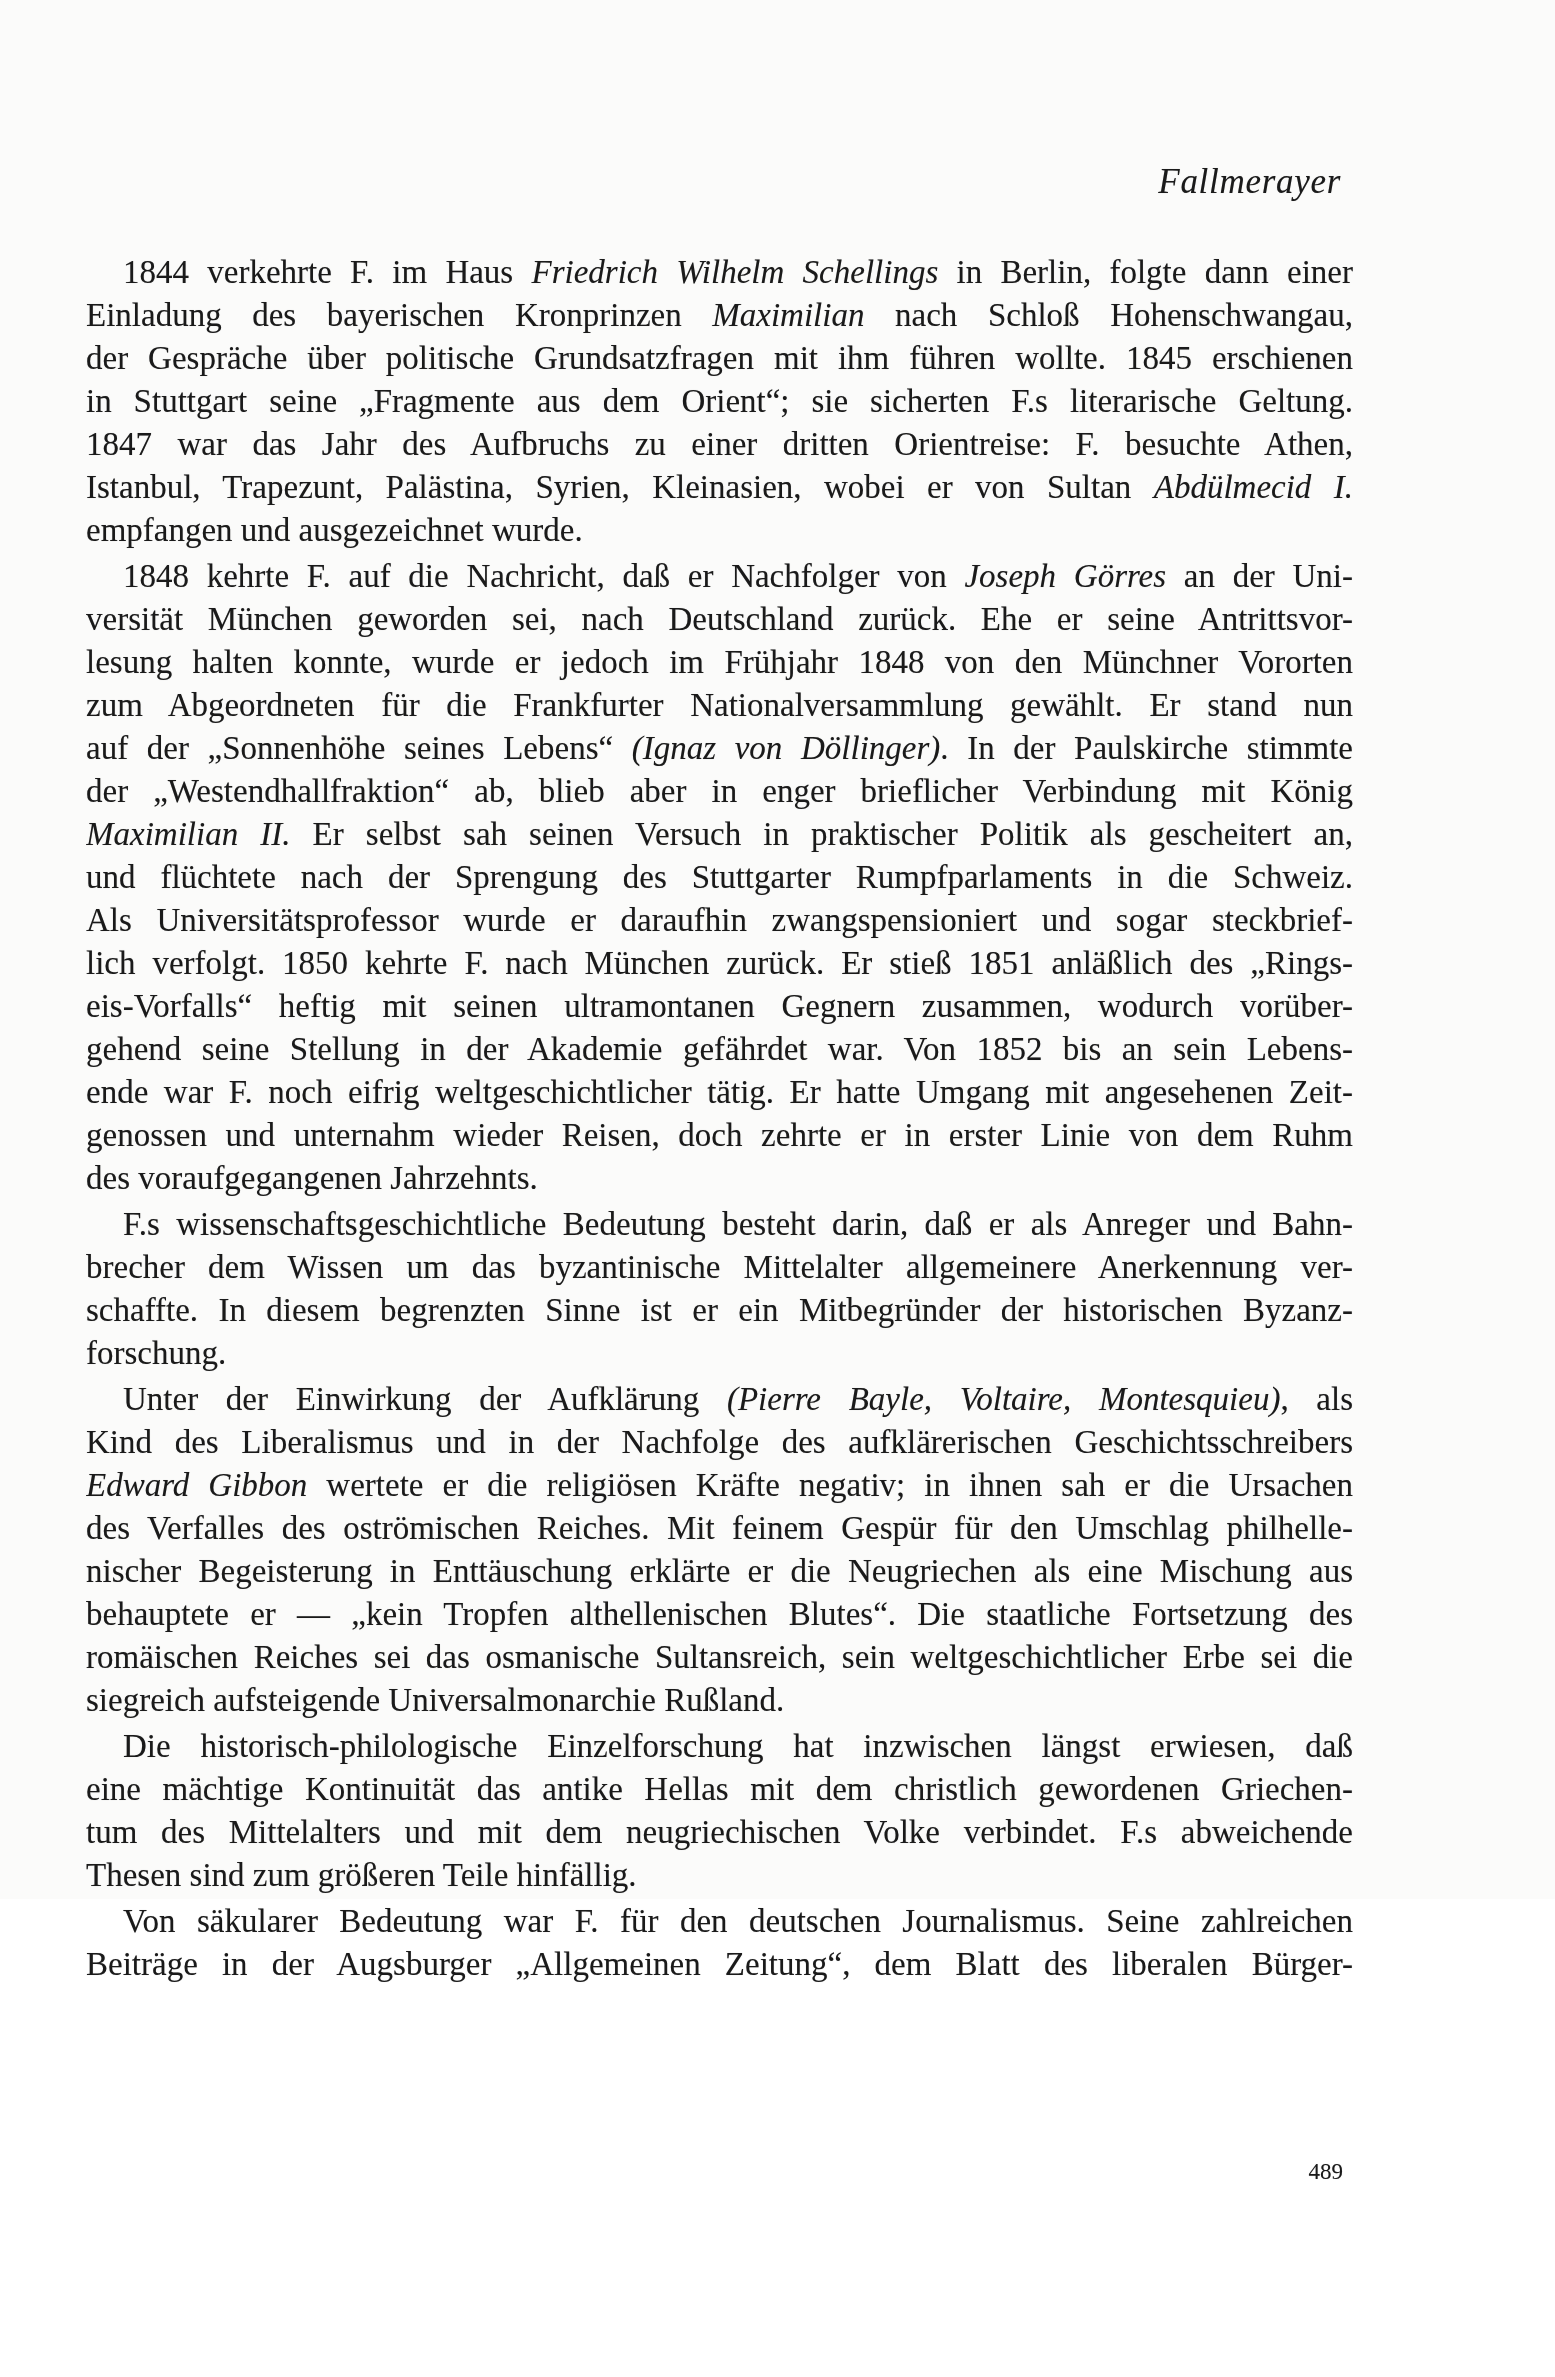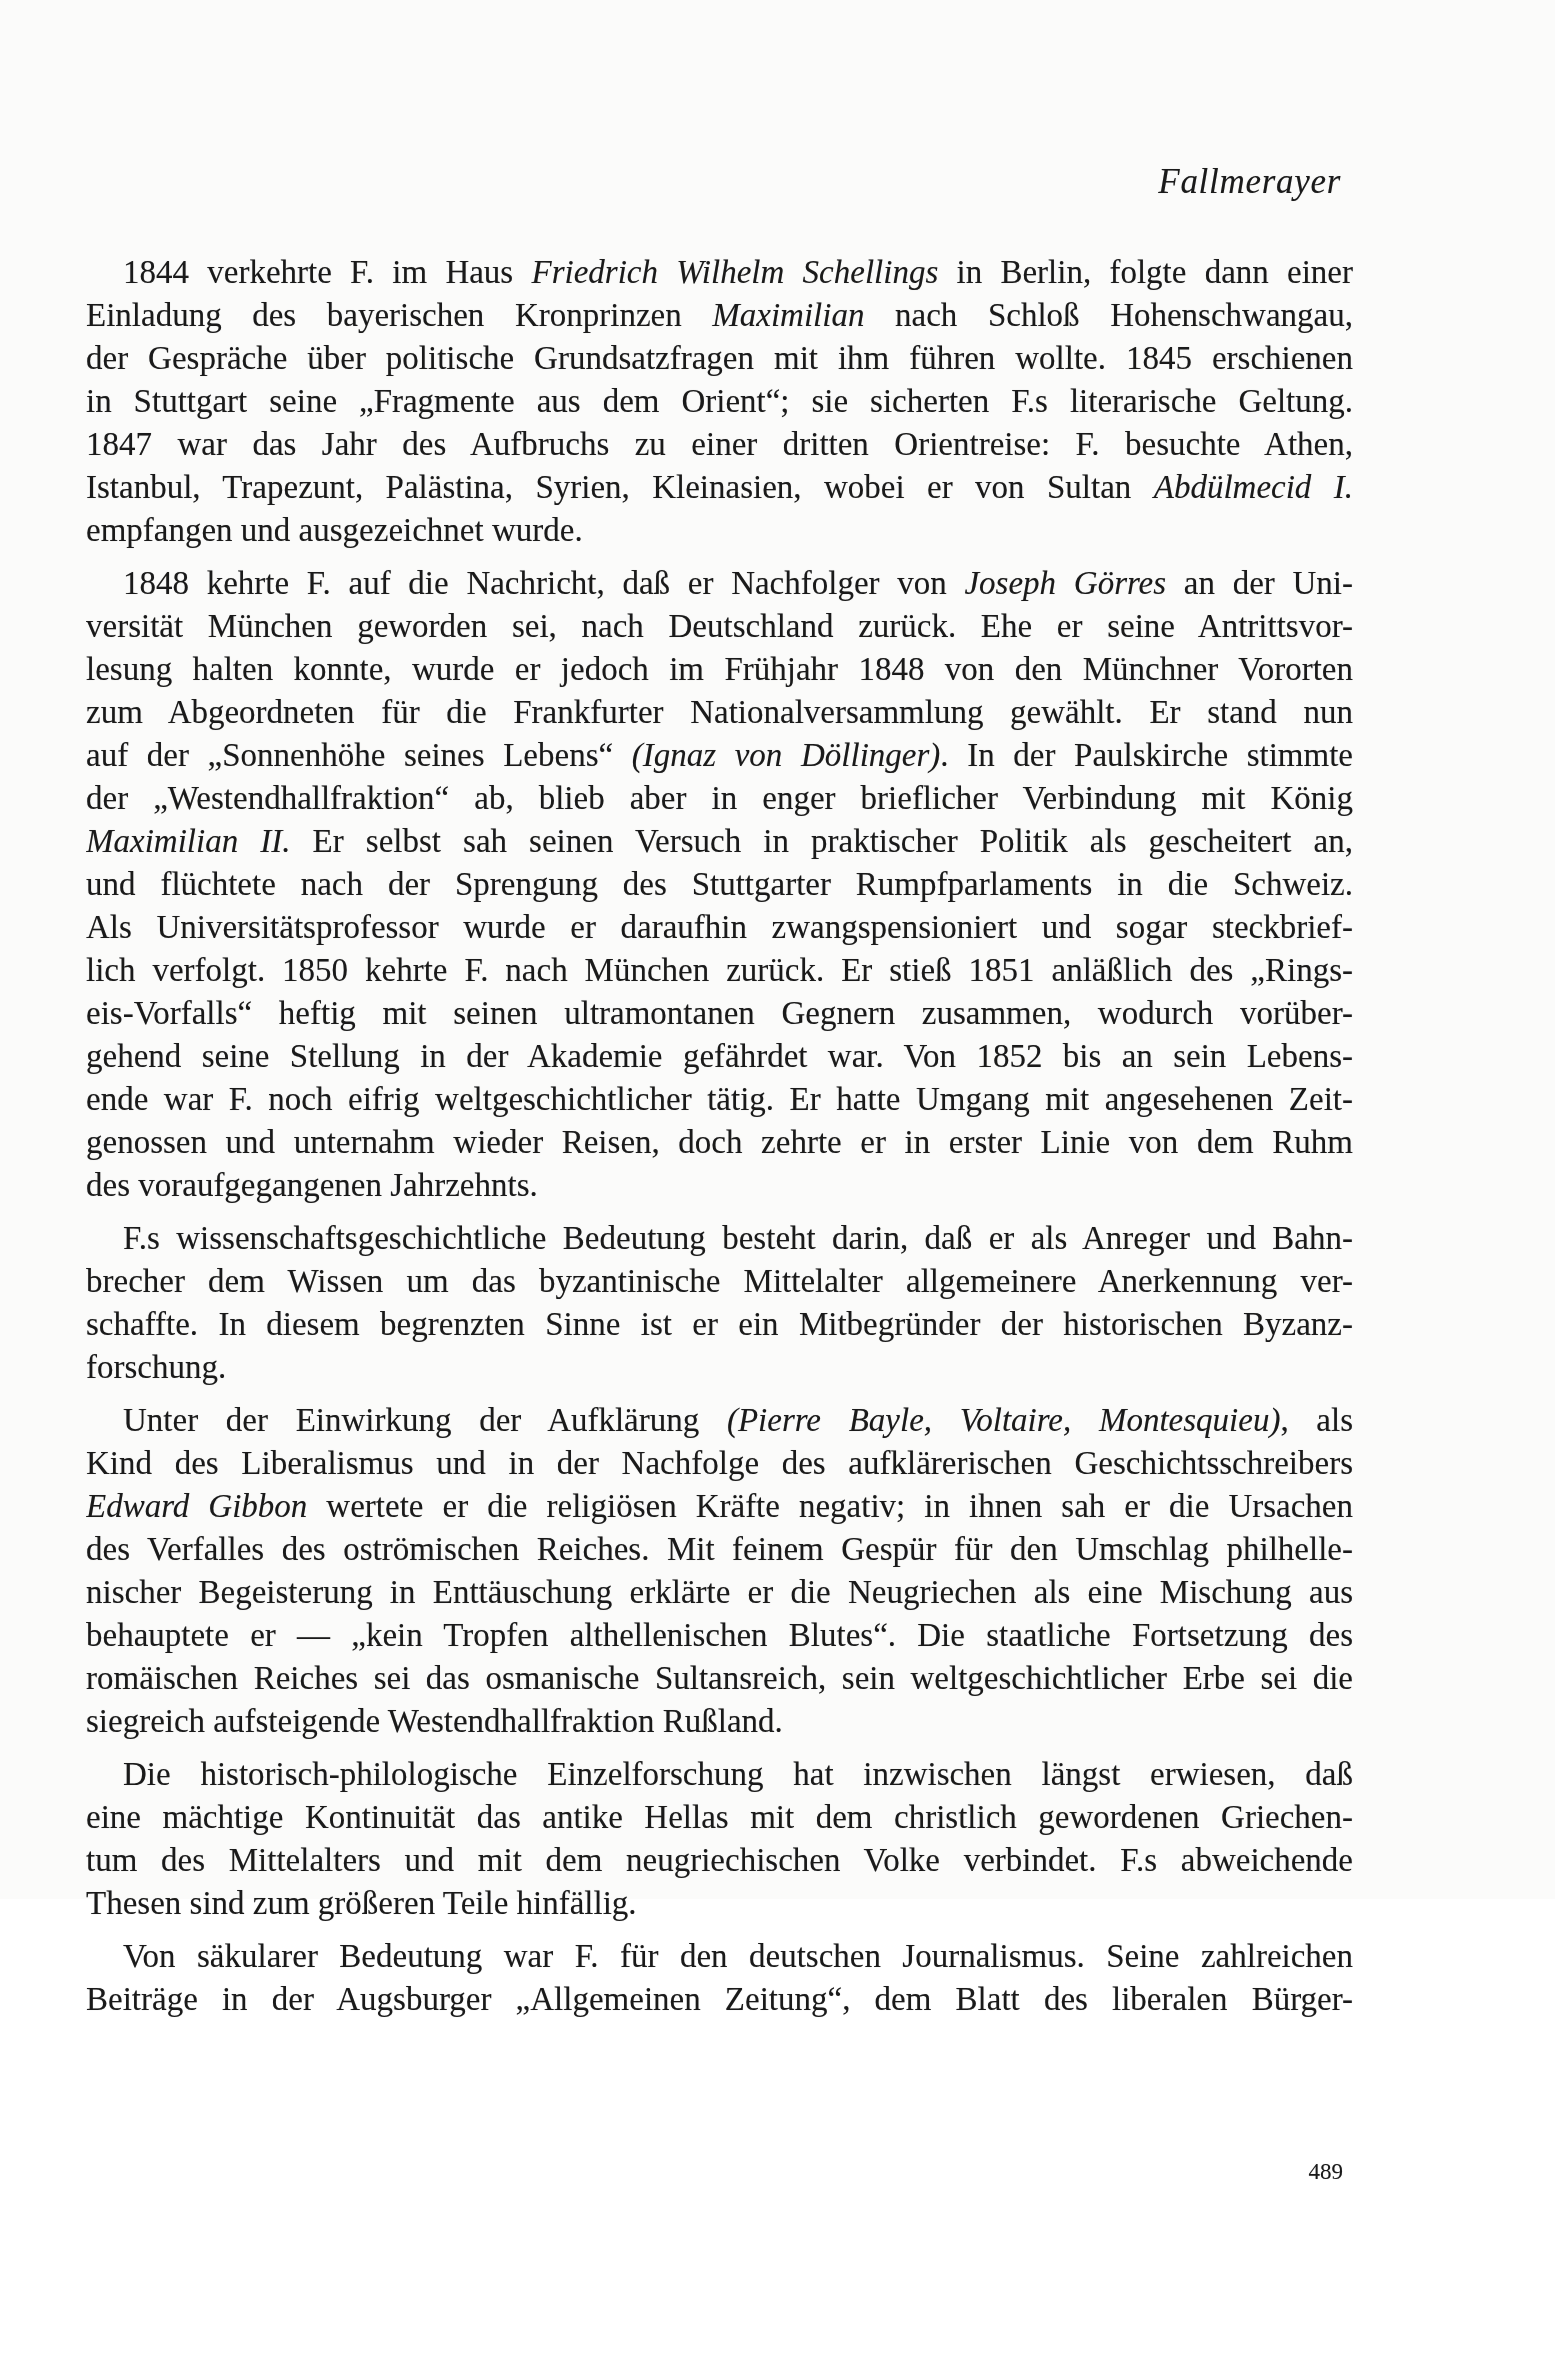--- a/index.html
+++ b/index.html
@@ -39,21 +39,21 @@
   .text-block {
     position: absolute;
     left: 86px;
     top: 251px;
     width: 1267px;
     font-size: 33px;
     line-height: 43px;
     text-shadow: 0 0 0.7px rgba(20,20,20,0.35);
   }
 
-  .para + .para { margin-top: 10px; }
+  .para + .para { margin-top: 3px; }
 
   .line {
     height: 43px;
     overflow: hidden;
     white-space: normal;
   }
   .line.j {
     text-align: justify;
     text-align-last: justify;
   }
@@ -115,21 +115,21 @@
         <div class="line l"><span>forschung.</span></div>
       </div>
       <div class="para">
         <div class="line j first"><span>Unter der Einwirkung der Aufklärung </span><em>(Pierre Bayle, Voltaire, Montesquieu)</em><span>, als</span></div>
         <div class="line j"><span>Kind des Liberalismus und in der Nachfolge des aufklärerischen Geschichtsschreibers</span></div>
         <div class="line j"><em>Edward Gibbon</em><span> wertete er die religiösen Kräfte negativ; in ihnen sah er die Ursachen</span></div>
         <div class="line j"><span>des Verfalles des oströmischen Reiches. Mit feinem Gespür für den Umschlag philhelle-</span></div>
         <div class="line j"><span>nischer Begeisterung in Enttäuschung erklärte er die Neugriechen als eine Mischung aus</span></div>
         <div class="line j"><span>behauptete er — „kein Tropfen althellenischen Blutes“. Die staatliche Fortsetzung des</span></div>
         <div class="line j"><span>romäischen Reiches sei das osmanische Sultansreich, sein weltgeschichtlicher Erbe sei die</span></div>
-        <div class="line l"><span>siegreich aufsteigende Westendhallfraktion Rußland.</span></div>
+        <div class="line l"><span>siegreich aufsteigende Universalmonarchie Rußland.</span></div>
       </div>
       <div class="para">
         <div class="line j first"><span>Die historisch-philologische Einzelforschung hat inzwischen längst erwiesen, daß</span></div>
         <div class="line j"><span>eine mächtige Kontinuität das antike Hellas mit dem christlich gewordenen Griechen-</span></div>
         <div class="line j"><span>tum des Mittelalters und mit dem neugriechischen Volke verbindet. F.s abweichende</span></div>
         <div class="line l"><span>Thesen sind zum größeren Teile hinfällig.</span></div>
       </div>
       <div class="para">
         <div class="line j first"><span>Von säkularer Bedeutung war F. für den deutschen Journalismus. Seine zahlreichen</span></div>
         <div class="line j"><span>Beiträge in der Augsburger „Allgemeinen Zeitung“, dem Blatt des liberalen Bürger-</span></div>

